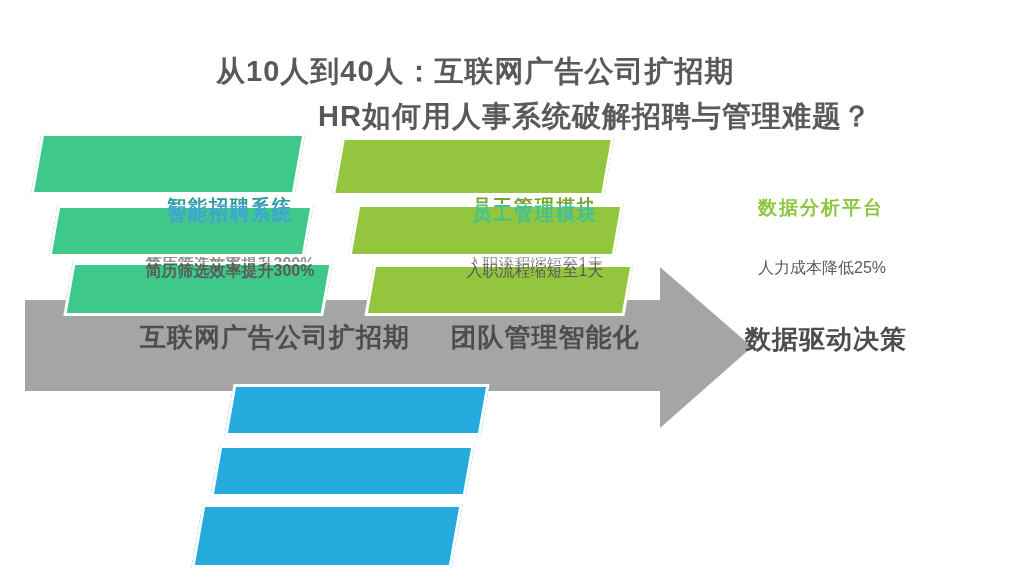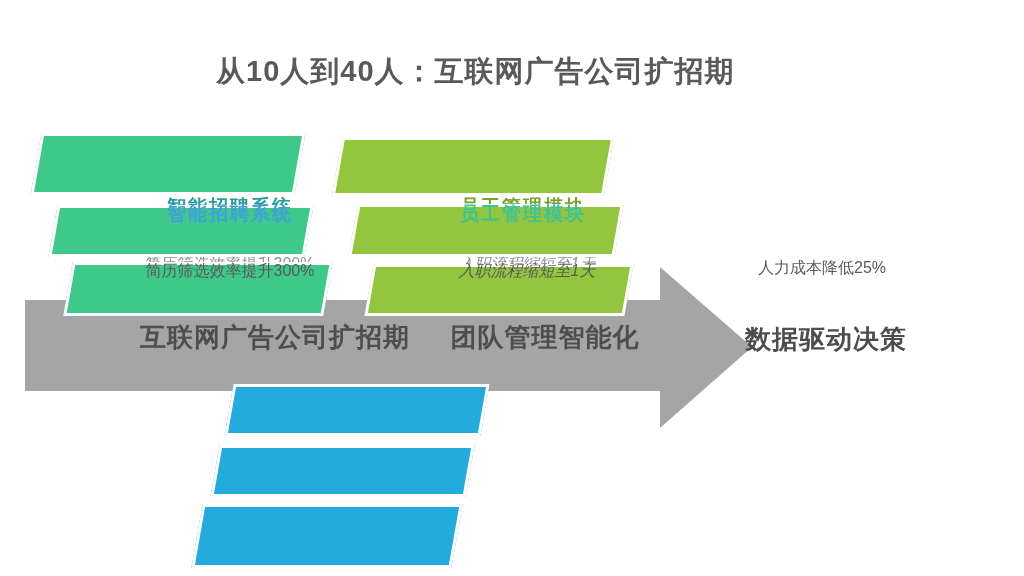--- a/index.html
+++ b/index.html
@@ -29,47 +29,48 @@
   
   .arrow-band{position:absolute;left:25px;top:300px;width:635px;height:91px;
     background:#a5a5a5;z-index:2;}
   .arrow-head{position:absolute;left:660px;top:267px;width:0;height:0;z-index:2;
     border-top:80px solid transparent;border-bottom:81px solid transparent;
     border-left:92px solid #a5a5a5;}
   
   .sec-label{position:absolute;width:310px;text-align:center;font-size:19px;
     font-weight:bold;letter-spacing:2px;white-space:nowrap;z-index:4;}
   .sec-label.s1{left:75px;top:201px;color:#41a0dc;}
-  .sec-label.s2{left:368px;top:201px;color:#3ec398;}
+  .sec-label.s2{left:380px;top:201px;color:#3ec398;}
   .sec-label.s3{left:758px;top:195px;width:auto;text-align:left;color:#8dc63f;}
   .sec-label.ghost{z-index:1;}
   .sec-label.ghost.s1{top:194px;color:#2a9e96;}
   .sec-label.ghost.s2{top:194px;color:#7aa22d;}
   
   .metric{position:absolute;width:310px;text-align:center;font-size:16px;
     color:#5a5a5a;white-space:nowrap;z-index:4;}
-  .metric.s1{left:75px;top:261px;}
-  .metric.s2{left:372px;top:261px;font-style:italic;}
+  .metric.s1{left:75px;top:261px;font-weight:bold;}
+  .metric.s2{left:380px;top:261px;}
   .metric.s3{left:758px;top:258px;width:auto;text-align:right;}
   .metric.ghost{z-index:1;color:#8f8f8f;}
   .metric.ghost.s1{top:254px;}
   .metric.ghost.s2{top:254px;}
   
   .arrow-label{position:absolute;width:310px;text-align:center;font-size:26px;
     font-weight:bold;letter-spacing:1px;color:#4d4d4d;white-space:nowrap;z-index:4;}
   .arrow-label.a1{left:120px;top:320px;}
   .arrow-label.a2{left:390px;top:320px;}
   .arrow-label.a3{left:745px;top:322px;width:auto;text-align:left;}
 </style>
 </head>
 <body>
 
 <div class="slide">
 
   <div class="title-line title-line1">从10人到40人：互联网广告公司扩招期</div>
+  <div class="title-line title-line2">HR如何用人事系统破解招聘与管理难题？</div>
 
   <div class="arrow-band"></div>
   <div class="arrow-head"></div>
 
   <div class="para green g1"></div>
   <div class="para green g2"></div>
   <div class="para green g3"></div>
 
   <div class="para lime m1"></div>
   <div class="para lime m2"></div>
@@ -82,19 +83,20 @@
   <div class="sec-label ghost s1">智能招聘系统</div>
   <div class="sec-label s1">智能招聘系统</div>
   <div class="metric ghost s1">简历筛选效率提升300%</div>
   <div class="metric s1">简历筛选效率提升300%</div>
 
   <div class="sec-label ghost s2">员工管理模块</div>
   <div class="sec-label s2">员工管理模块</div>
   <div class="metric ghost s2">入职流程缩短至1天</div>
   <div class="metric s2">入职流程缩短至1天</div>
 
+  <div class="sec-label s3">数据分析平台</div>
   <div class="metric s3">人力成本降低25%</div>
 
   <div class="arrow-label a1">互联网广告公司扩招期</div>
   <div class="arrow-label a3">数据驱动决策</div>
   <div class="arrow-label a2">团队管理智能化</div>
 
 </div>
 
 </body></html>

